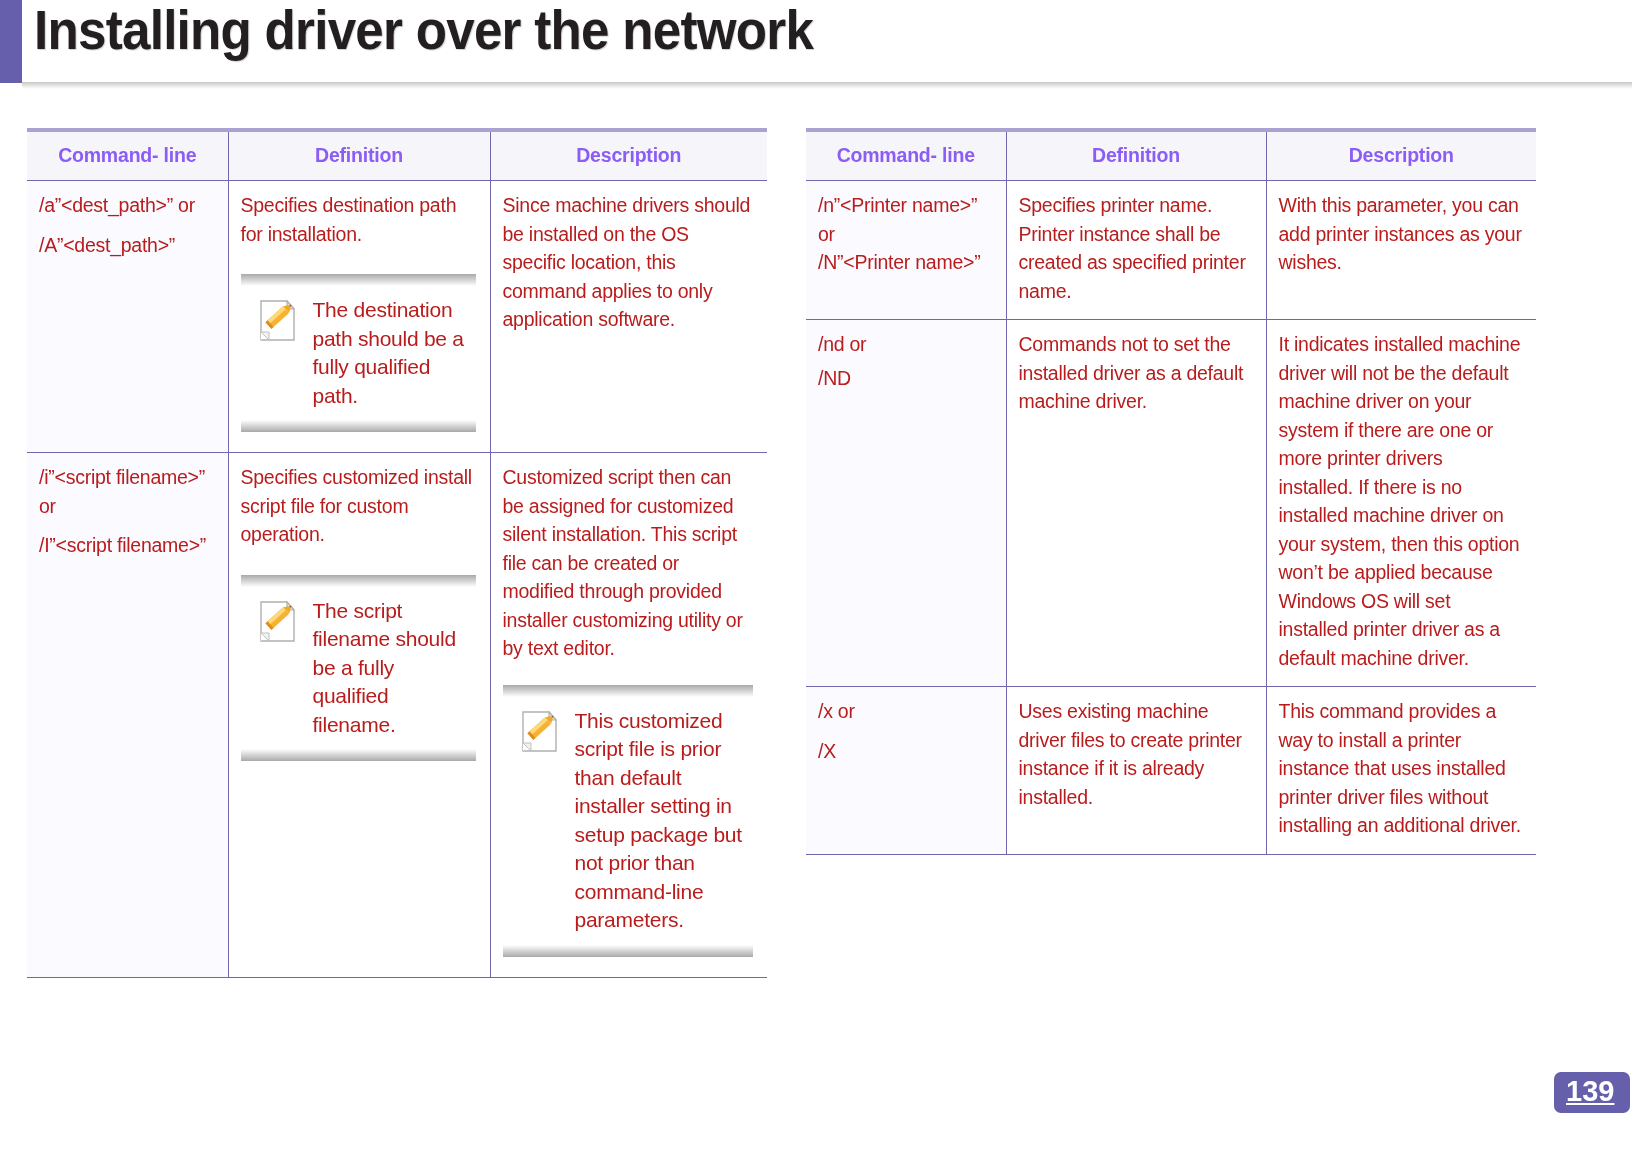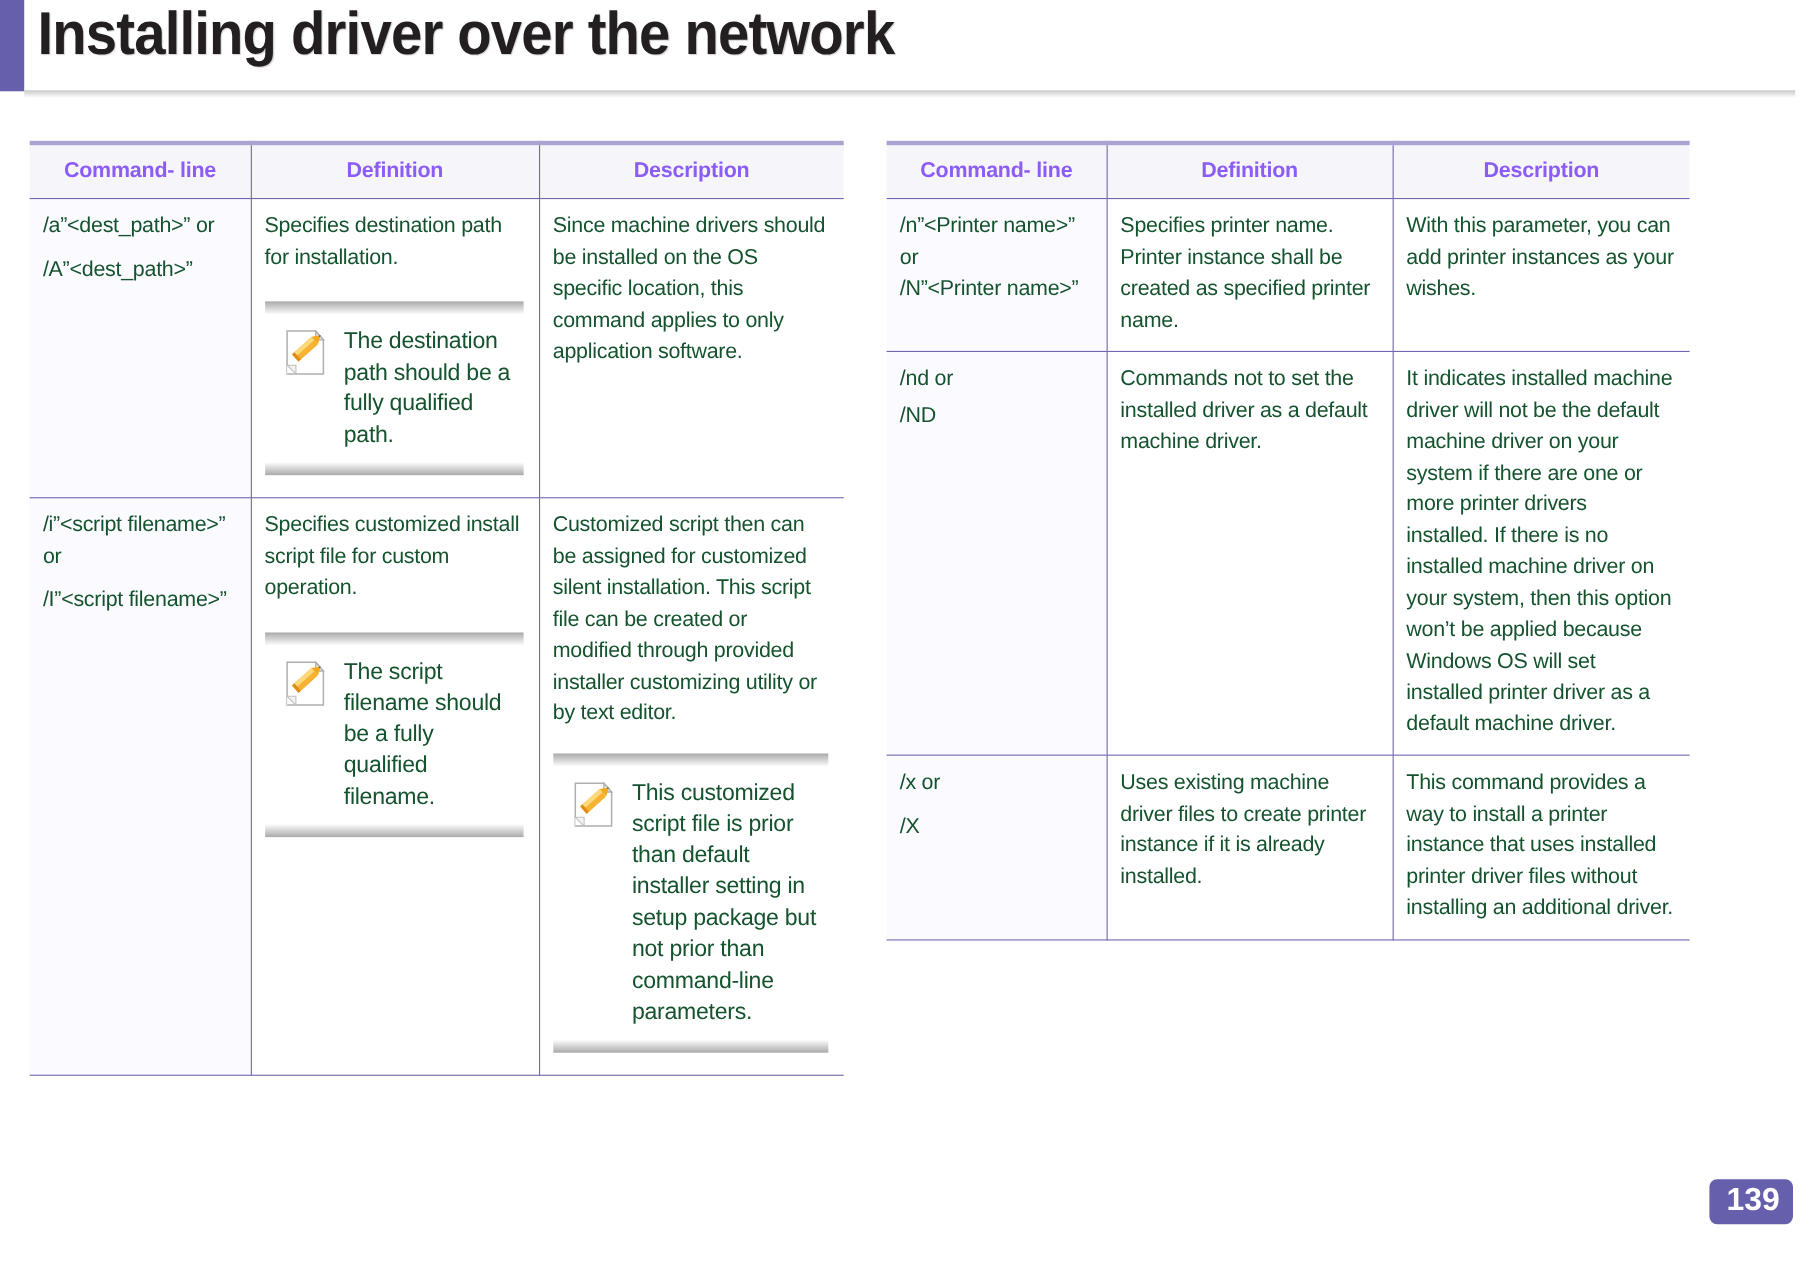--- a/index.html
+++ b/index.html
@@ -94,21 +94,21 @@
   table.param-table th:last-child { border-right: none; text-align: center; }
 
   table.param-table td {
     vertical-align: top;
     font-size: 19.5px;
     line-height: 28.5px;
     padding: 10px 14px 14px 12px;
     border-right: 1px solid #6f68ad;
     border-bottom: 1px solid #6f68ad;
     letter-spacing: -0.25px;
-    color: #14532d;
+    color: #b91c1c;
   }
   table.param-table td:last-child { border-right: none; }
   table.param-table tr:last-child td { border-bottom: 1px solid #6f68ad; }
 
   .cell-cmd { background: #fafaff; }
 
   .para { margin: 0 0 0 0; }
   .para + .para { margin-top: 0; }
 
   
@@ -169,21 +169,22 @@
   }
   .footer-pageno {
     background: #665fab;
     color: #ffffff;
     font-size: 29px;
     font-weight: bold;
     border-radius: 7px;
     padding: 5px 12px 7px 12px;
     line-height: 1;
     min-width: 52px;
-    text-align: right;
+    text-align: left;
+    text-decoration: underline;
   }
 </style>
 </head>
 <body>
 
 <div class="page-header">
   <div class="header-accent"></div>
   <div class="page-title">Installing driver over the network</div>
   <div class="header-rule"></div>
 </div>

